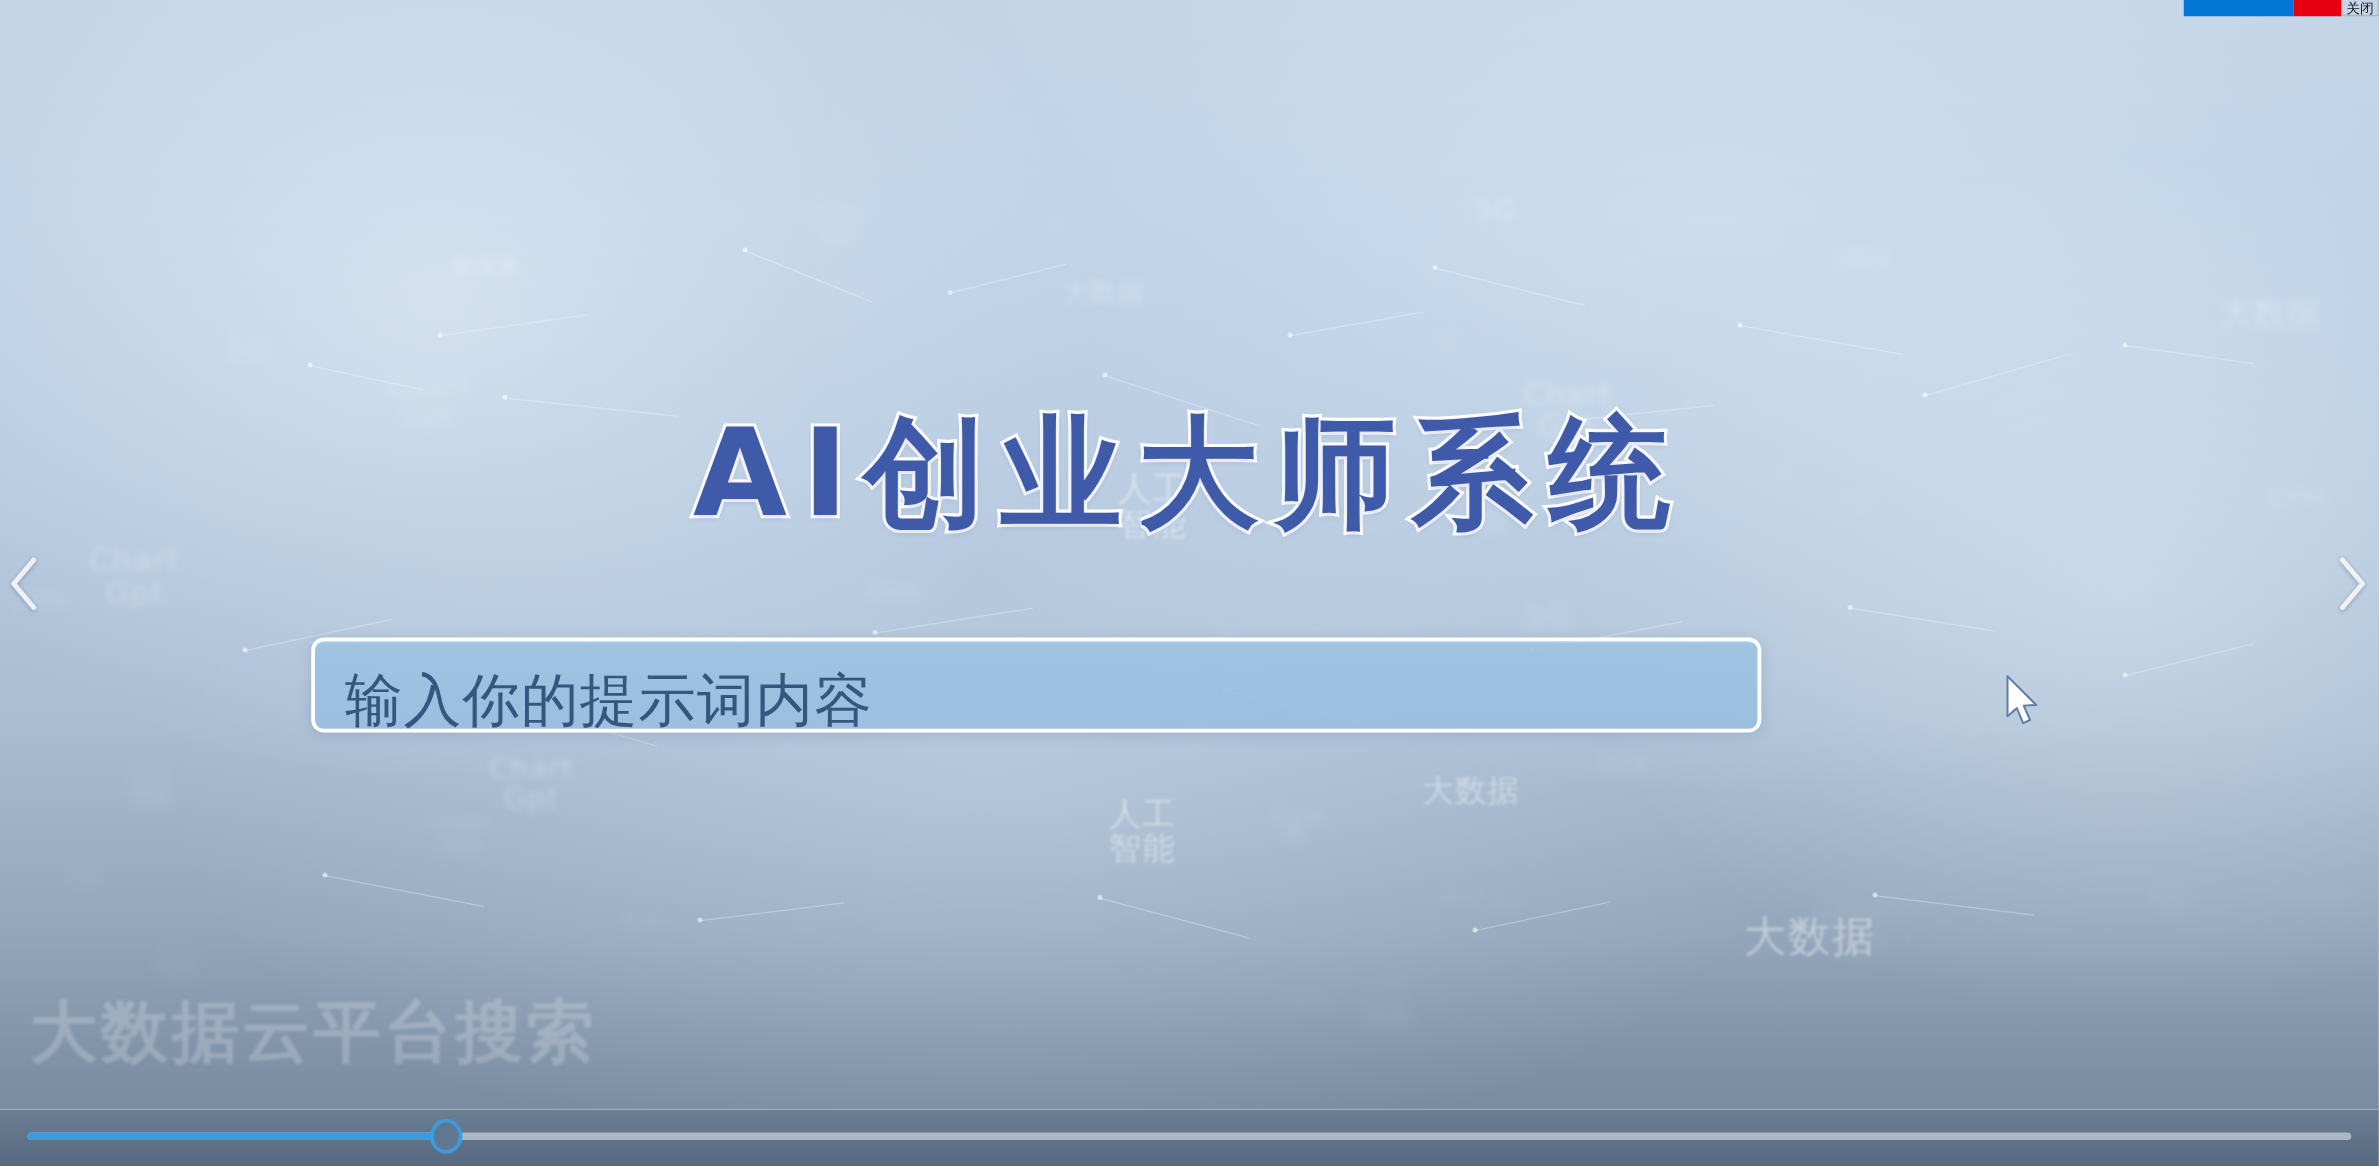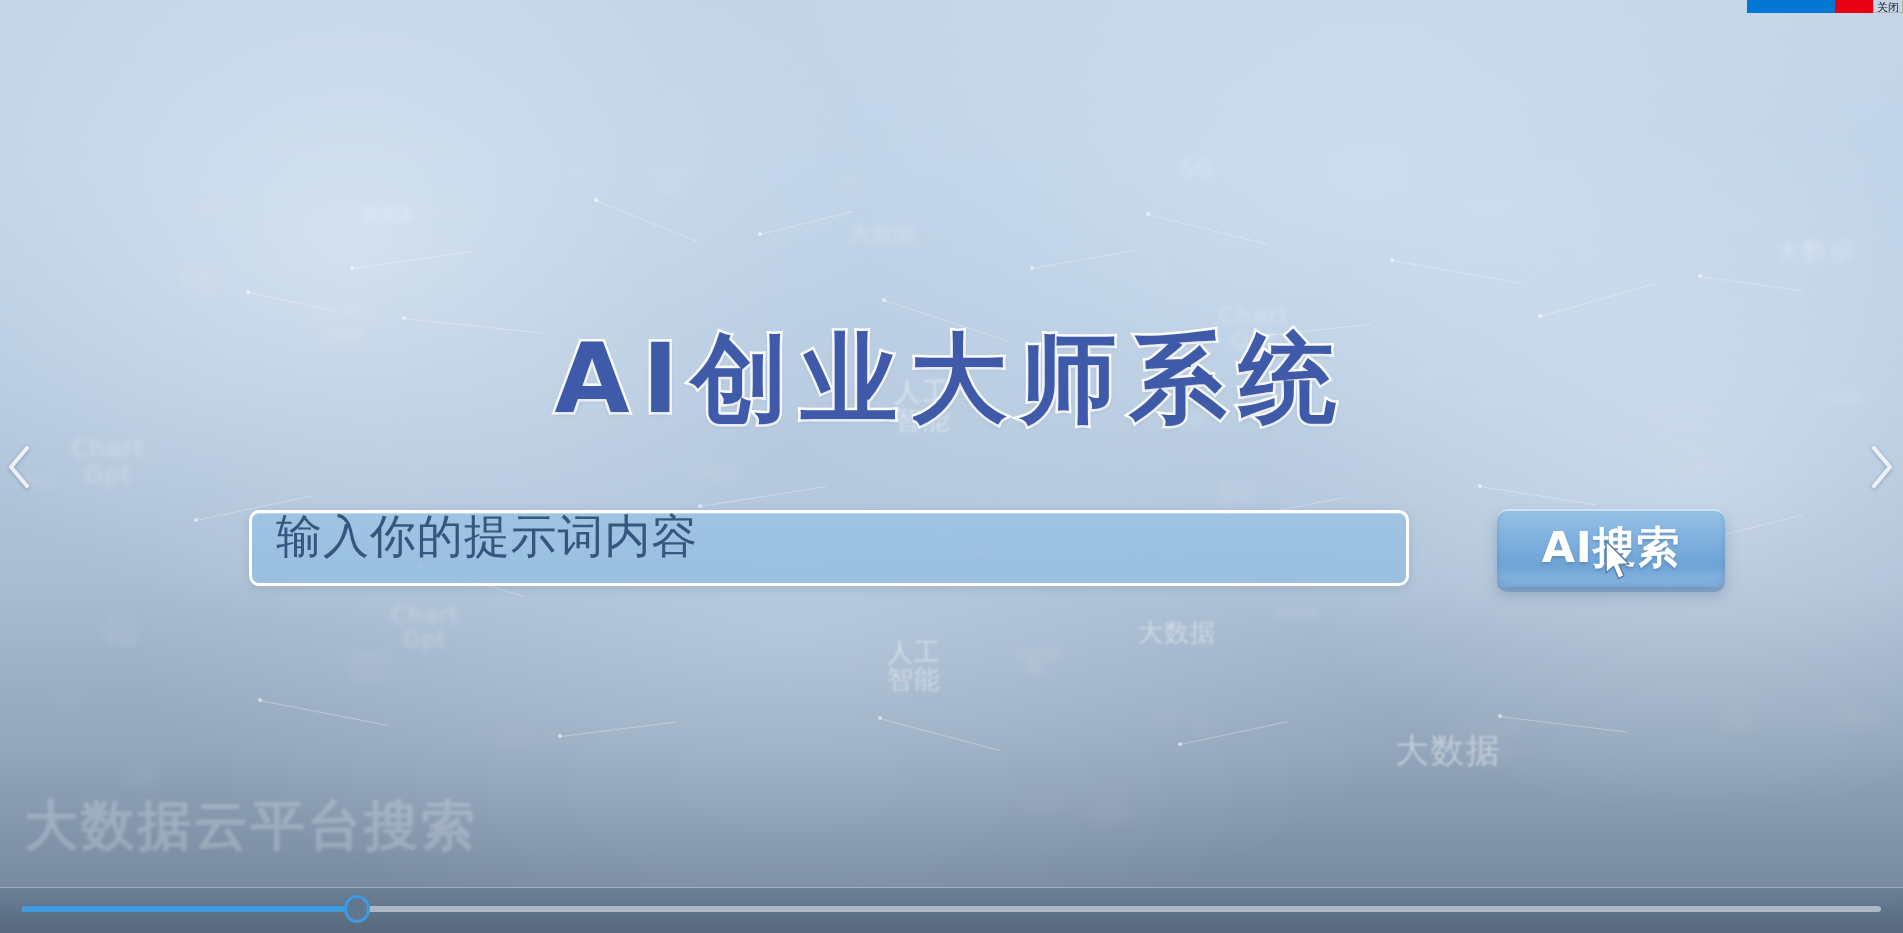--- a/index.html
+++ b/index.html
@@ -142,21 +142,21 @@
     gap:88px;
   }
 
   .searchbox {
     position:relative;
     width:1160px; height:76px;
     border:3px solid #ffffff;
     border-radius:10px;
     background:linear-gradient(180deg, rgba(157,195,226,.92), rgba(150,190,224,.86));
     box-shadow:0 2px 10px rgba(50,80,120,.16), inset 0 1px 0 rgba(255,255,255,.35);
-    display:flex; align-items:flex-start;
+    display:flex; align-items:flex-end;
     padding:0 24px;
     cursor:text;
     overflow:hidden;
   }
   .searchbox .ph {
     font-family:"DejaVu Sans", sans-serif;
     font-size:46px;
     color:#2d4f77;
     letter-spacing:.02em;
     line-height:1;
@@ -567,21 +567,20 @@
   <div class="hero">
 
     <div class="title">AI创业大师系统</div>
 
     <div class="searchrow">
 
       <div class="searchbox">
         <span class="ph">输入你的提示词内容</span>
       </div>
 
-      <div class="searchbtn">AI搜索</div>
 
     </div>
   </div>
 
   <div class="watermark">大数据云平台搜索</div>
 
   <div class="cursor">
     <svg width="30" height="44" viewBox="0 0 30 44">
       <path d="M2,1 L2,33 L9.5,26.5 L14.5,38.5 L20,36 L15,24.5 L25,24 Z" fill="#ffffff" stroke="#5f7fa5" stroke-width="1.6" stroke-linejoin="round"></path>
     </svg>

